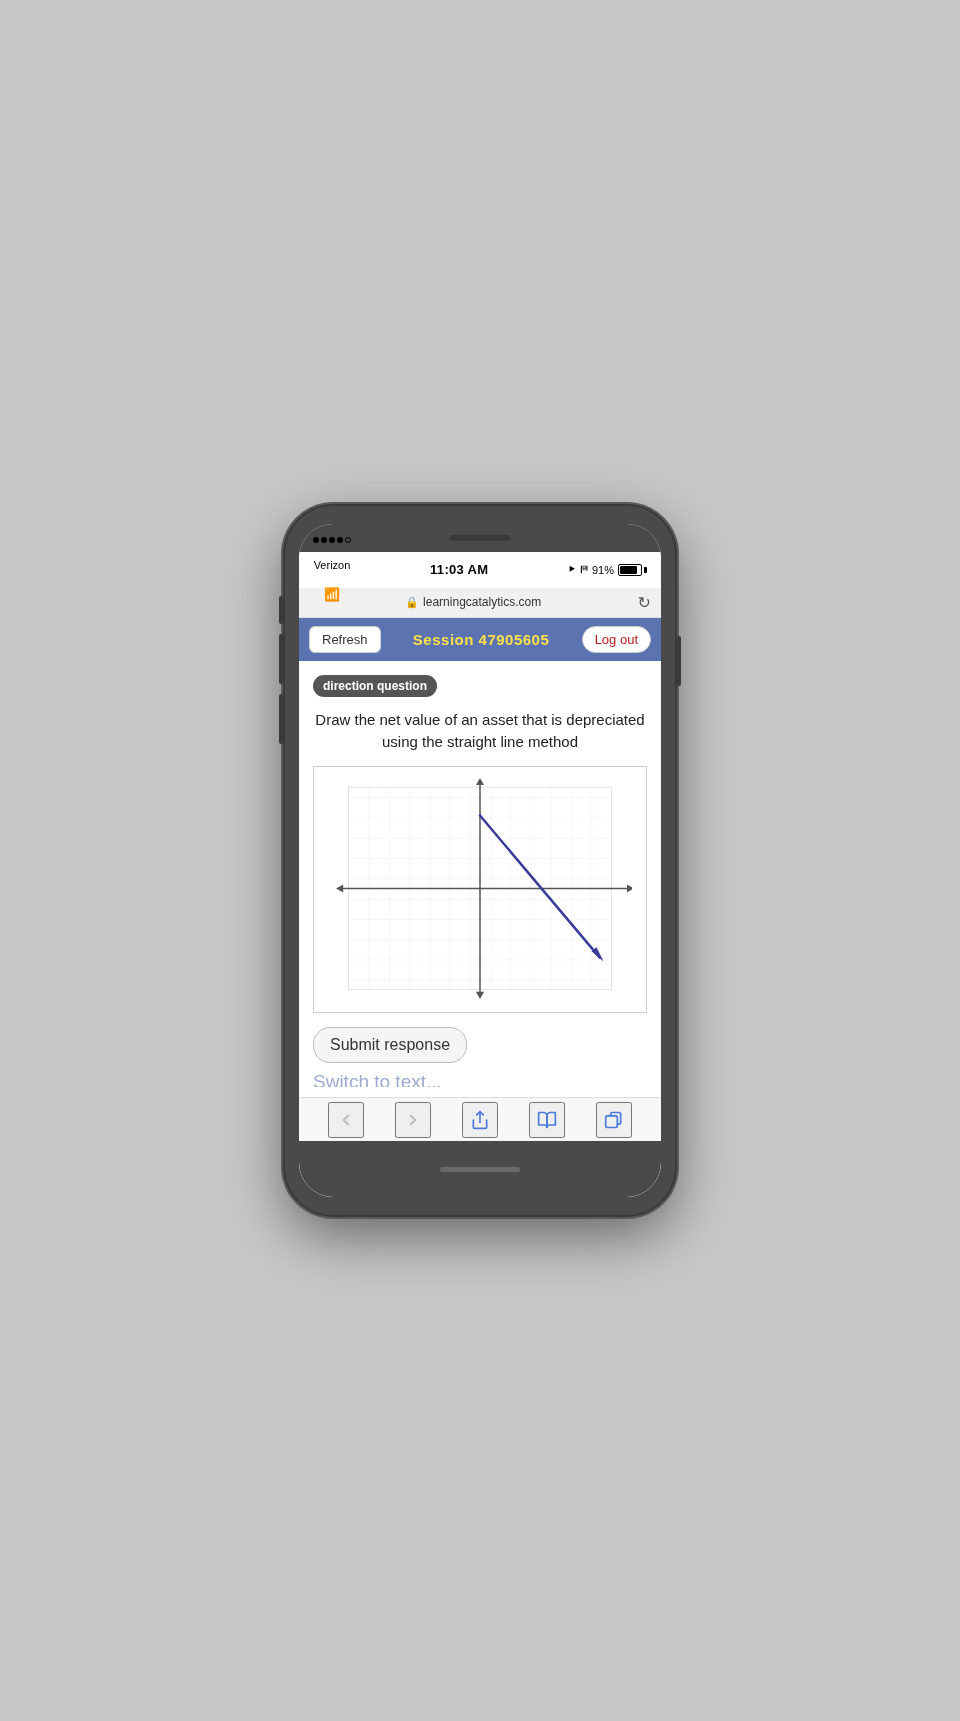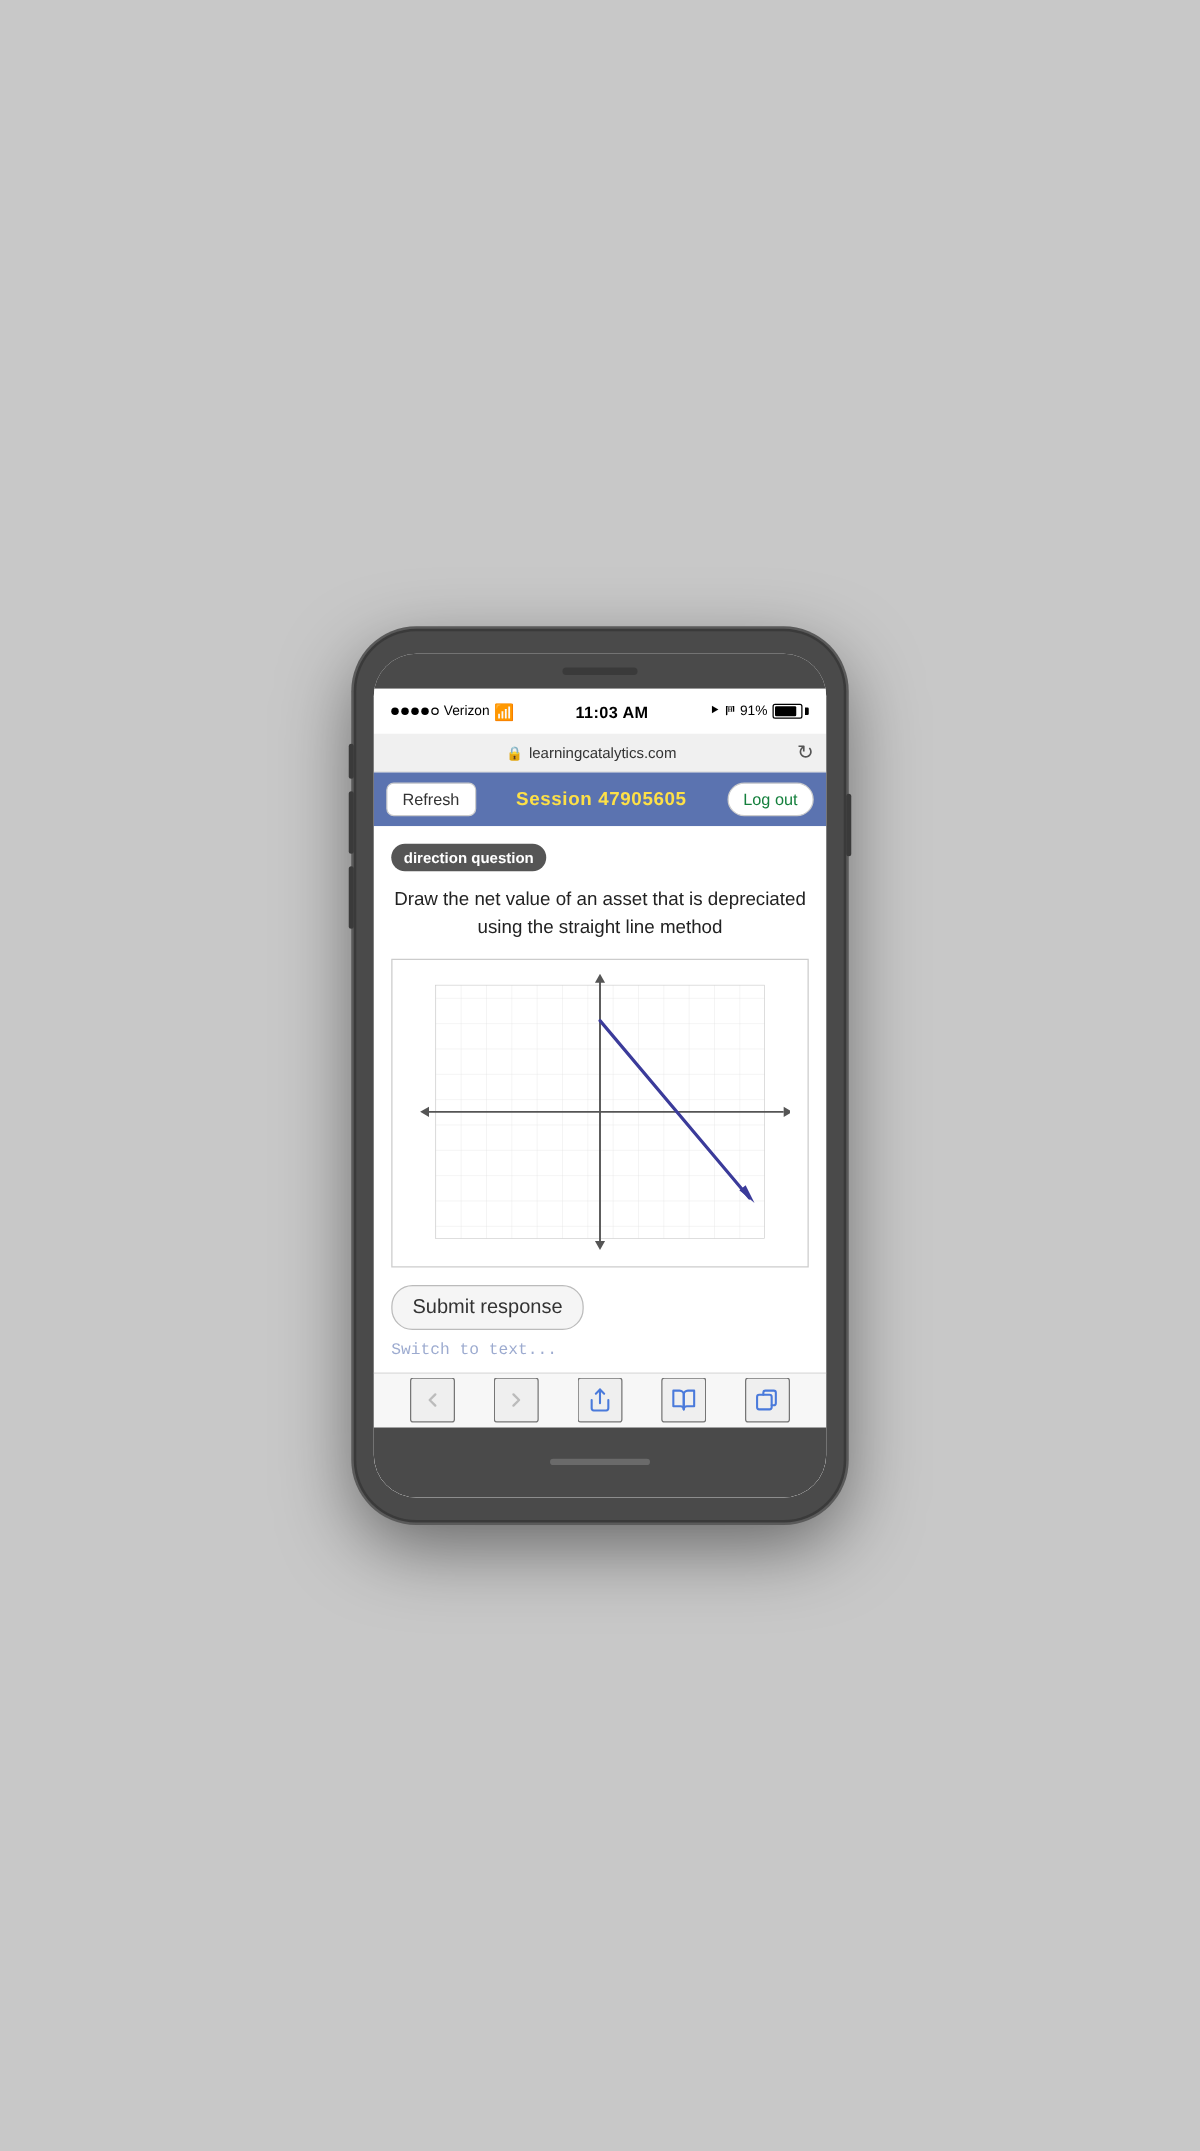--- a/index.html
+++ b/index.html
@@ -56,21 +56,22 @@
       align-items: center;
       justify-content: space-between;
       padding: 0 14px;
       font-size: 11px;
       font-weight: 500;
       color: #000;
     }
     .status-left {
       display: flex;
       align-items: center;
-      gap: 4px;
+      gap: 16px;
+      flex-direction: column;
     }
     .status-dots {
       display: flex;
       gap: 2px;
       align-items: center;
     }
     .dot {
       width: 6px;
       height: 6px;
       background: #000;
@@ -171,21 +172,21 @@
       font-weight: 700;
       color: #fde047;
       letter-spacing: 0.5px;
     }
     .header-logout-btn {
       background: #fff;
       border: 1px solid #ccc;
       border-radius: 16px;
       padding: 5px 12px;
       font-size: 13px;
-      color: #15803d;
+      color: #b91c1c;
       cursor: pointer;
       font-weight: 400;
     }
 
     
     .main-content {
       background: #fff;
       padding: 14px 14px 10px;
     }
 
@@ -230,26 +231,25 @@
       padding: 8px 16px;
       font-size: 16px;
       color: #333;
       cursor: pointer;
       display: inline-block;
       margin-bottom: 8px;
     }
 
     
     .partial-text {
-      font-size: 13px;
+      font-size: 19px;
       color: #5b73b0;
       opacity: 0.6;
       overflow: hidden;
       height: 16px;
-      font-family: Liberation Mono, monospace;
     }
 
     
     .browser-toolbar {
       background: #f7f7f7;
       border-top: 1px solid #ddd;
       height: 44px;
       display: flex;
       align-items: center;
       justify-content: space-around;

